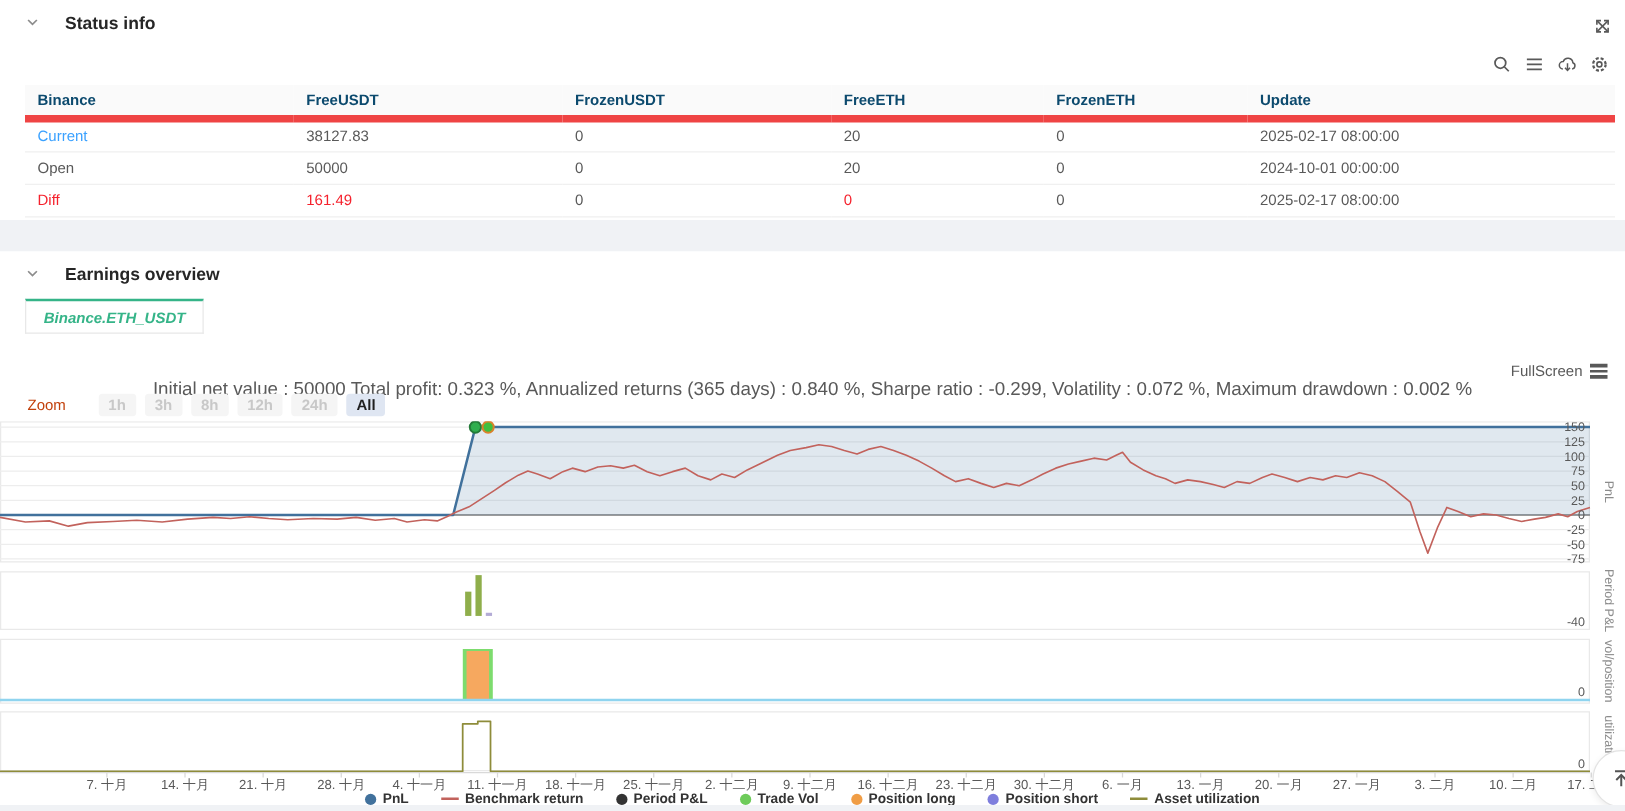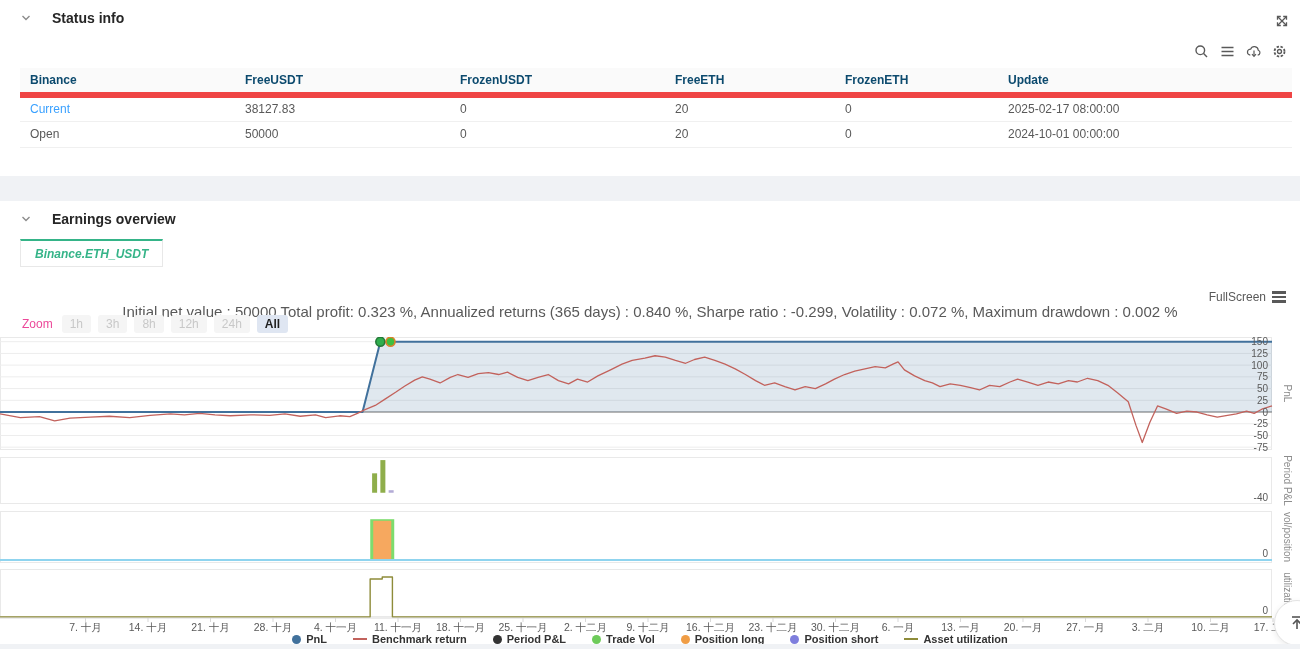--- a/index.html
+++ b/index.html
@@ -42,22 +42,22 @@
     font-size:12px; font-weight:700; color:var(--accent,#35b488); background:#fff;
     border:1px solid #e8e8e8; border-top:2px solid var(--accent,#35b488); cursor:pointer;font-style:italic; }
 
   .stats-line { position:absolute; top:303px; left:0; right:0; text-align:center; font-size:15px; color:#595959; }
   .fullscreen { position:absolute; top:290px; right:14px; display:flex; align-items:center; gap:6px;
     font-size:12px; color:#595959; cursor:pointer; }
   .fs-icon { display:flex; flex-direction:column; gap:2px; }
   .fs-icon i { width:14px; height:2.5px; background:#595959; display:block; }
 
   .zoom-row { position:absolute; top:315px; left:22px; display:flex; align-items:center; gap:7px; font-size:12px; }
-  .zoom-label { color:#ec4899; margin-right:2px; }
-  .zoom-btn { padding:2px 8px; border-radius:3px; background:#f5f5f5; color:#c8c8c8; cursor:pointer; }
+  .zoom-label { color:#c2410c; margin-right:19px; }
+  .zoom-btn { padding:2px 8px; border-radius:3px; background:#f5f5f5; color:#c8c8c8; cursor:pointer;font-weight:bold; }
   .zoom-btn.active { background:#dfe6f2; color:#1f1f1f; font-weight:700; }
 
   #chart-svg { position:absolute; top:337px; left:0; }
 
   #legend { position:absolute; top:631px; left:0; right:0; height:16px; display:flex; justify-content:center;
     align-items:center; gap:26px; font-size:11px; font-weight:700; color:#333; }
   .lg-item { display:flex; align-items:center; gap:5px; cursor:pointer; }
   .lg-dot { width:9px; height:9px; border-radius:50%; }
   .lg-line { width:14px; height:2.5px; }
 
@@ -148,20 +148,28 @@
         <td>0</td>
         <td>2025-02-17 08:00:00</td>
       </tr>
       <tr>
         <td>Open</td>
         <td>50000</td>
         <td>0</td>
         <td>20</td>
         <td>0</td>
         <td>2024-10-01 00:00:00</td>
+      </tr>
+      <tr>
+        <td class="c-red">Diff</td>
+        <td class="c-red">161.49</td>
+        <td>0</td>
+        <td class="c-red">0</td>
+        <td>0</td>
+        <td>2025-02-17 08:00:00</td>
       </tr>
     </tbody>
   </table>
 
   <div class="gap-band"></div>
 
   <div class="sec-header" id="earn-header">
     <span class="chev">
       <svg width="12" height="12" viewBox="0 0 12 12">
           <polyline points="2.5,4 6,7.5 9.5,4" fill="none" stroke="currentColor" stroke-width="1.4"></polyline>

